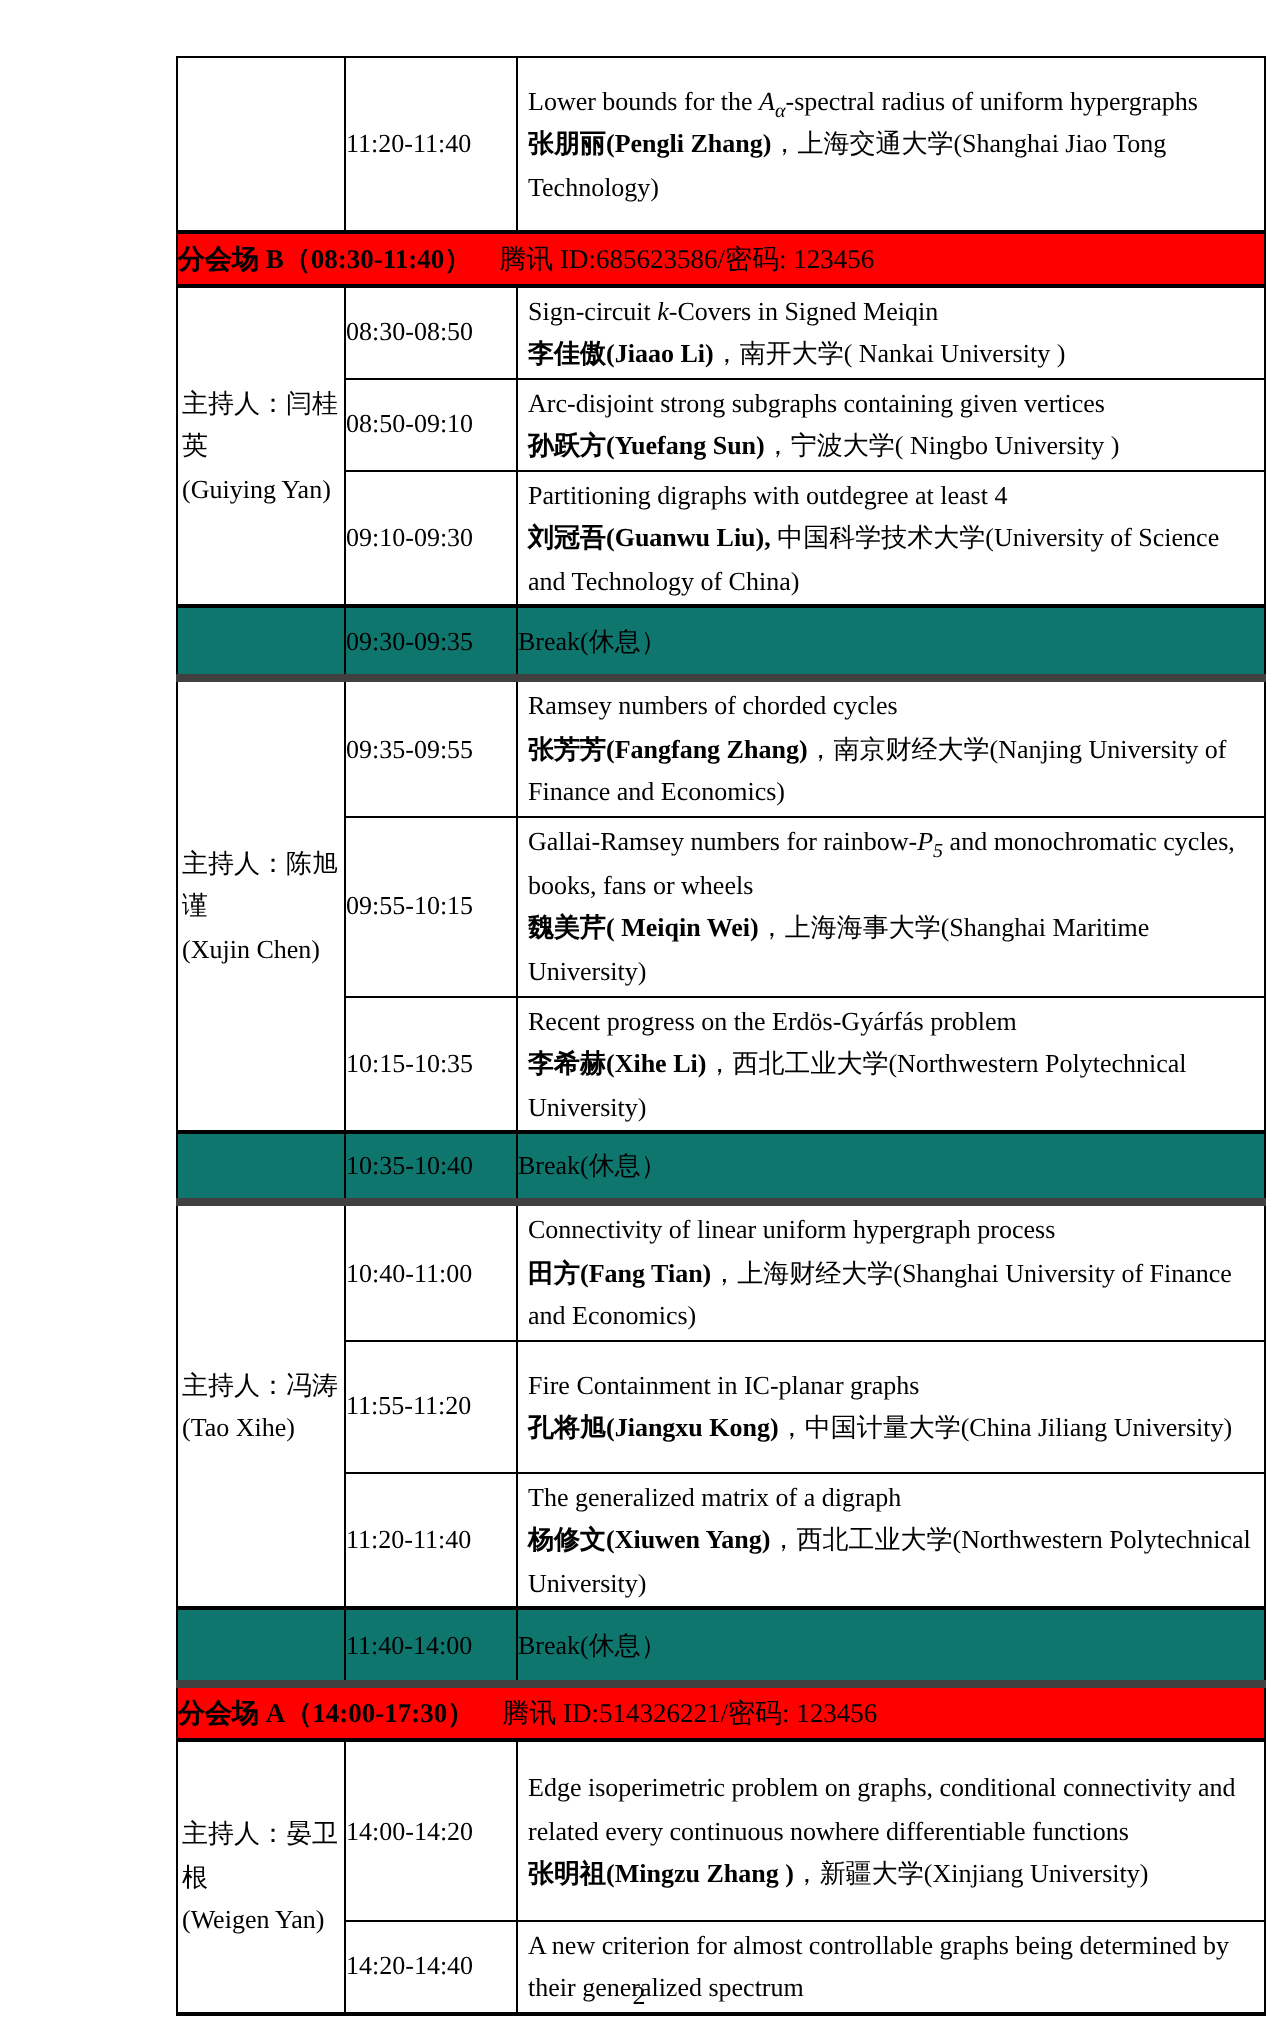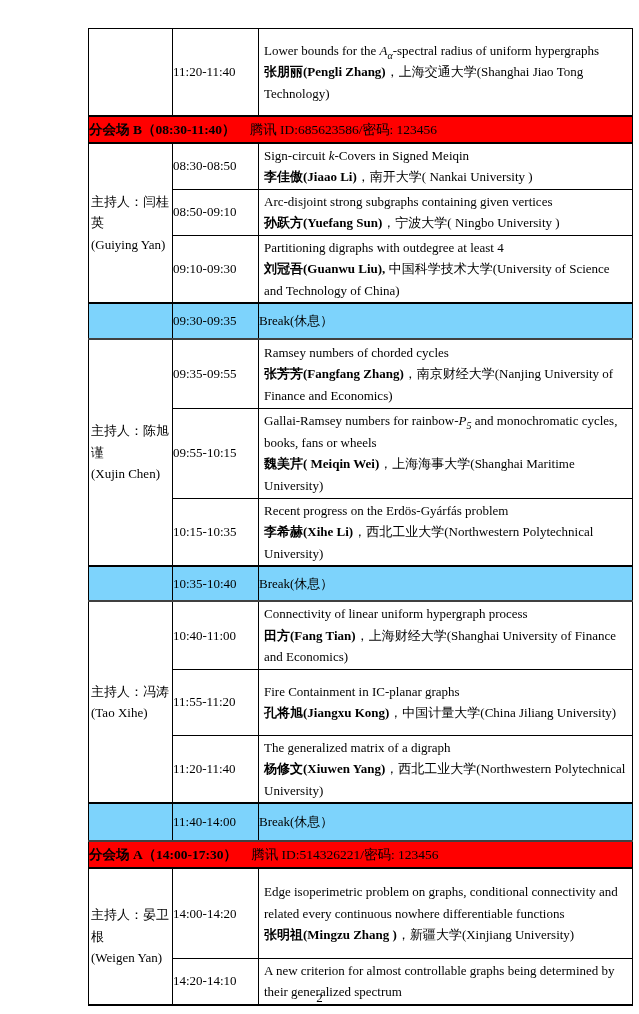--- a/index.html
+++ b/index.html
@@ -22,21 +22,21 @@
   }
   td.talk{padding:1px 5px;}
   td.chair{padding:0 2px;}
   tr.banner td{
     background:#ff0000;border-top:2px solid #000;border-bottom:2px solid #000;
     height:25px;line-height:25px;font-size:13.5px;
   }
   .banner-title{font-weight:bold;}
   .banner-info{font-weight:normal;margin-left:14px;margin-top:28px;}
   tr.break td{
-    background:#7dd3fc;border-top:2px solid #000;border-bottom:2px solid #404040;
+    background:#0f766e;border-top:2px solid #000;border-bottom:4px solid #404040;
   }
   table.schedule{border-bottom:2px solid #000;}
   .spk{font-weight:bold;}
   .tvar{font-style:italic;}
   .tsub{vertical-align:sub;font-size:10px;font-style:italic;line-height:0;}
   .page-num{
     position:absolute;left:0;top:990px;width:639px;text-align:center;
     font-size:13px;
   }
 </style>
@@ -170,21 +170,21 @@
         <div>主持人：晏卫根</div>
         <div>(Weigen Yan)</div>
       </td>
       <td class="time">14:00-14:20</td>
       <td class="talk">
         <div><span>Edge isoperimetric problem on graphs, conditional connectivity and related every continuous nowhere differentiable functions</span></div>
         <div><span class="spk">张明祖(Mingzu Zhang )</span><span>，新疆大学(Xinjiang University)</span></div>
       </td>
     </tr>
     <tr style="height:42px">
-      <td class="time">14:20-14:10</td>
+      <td class="time">14:20-14:40</td>
       <td class="talk">
         <div><span>A new criterion for almost controllable graphs being determined by their generalized spectrum</span></div>
       </td>
     </tr>
   </tbody>
     </table>
 
   <div class="page-num">2</div>
 </div>
 

